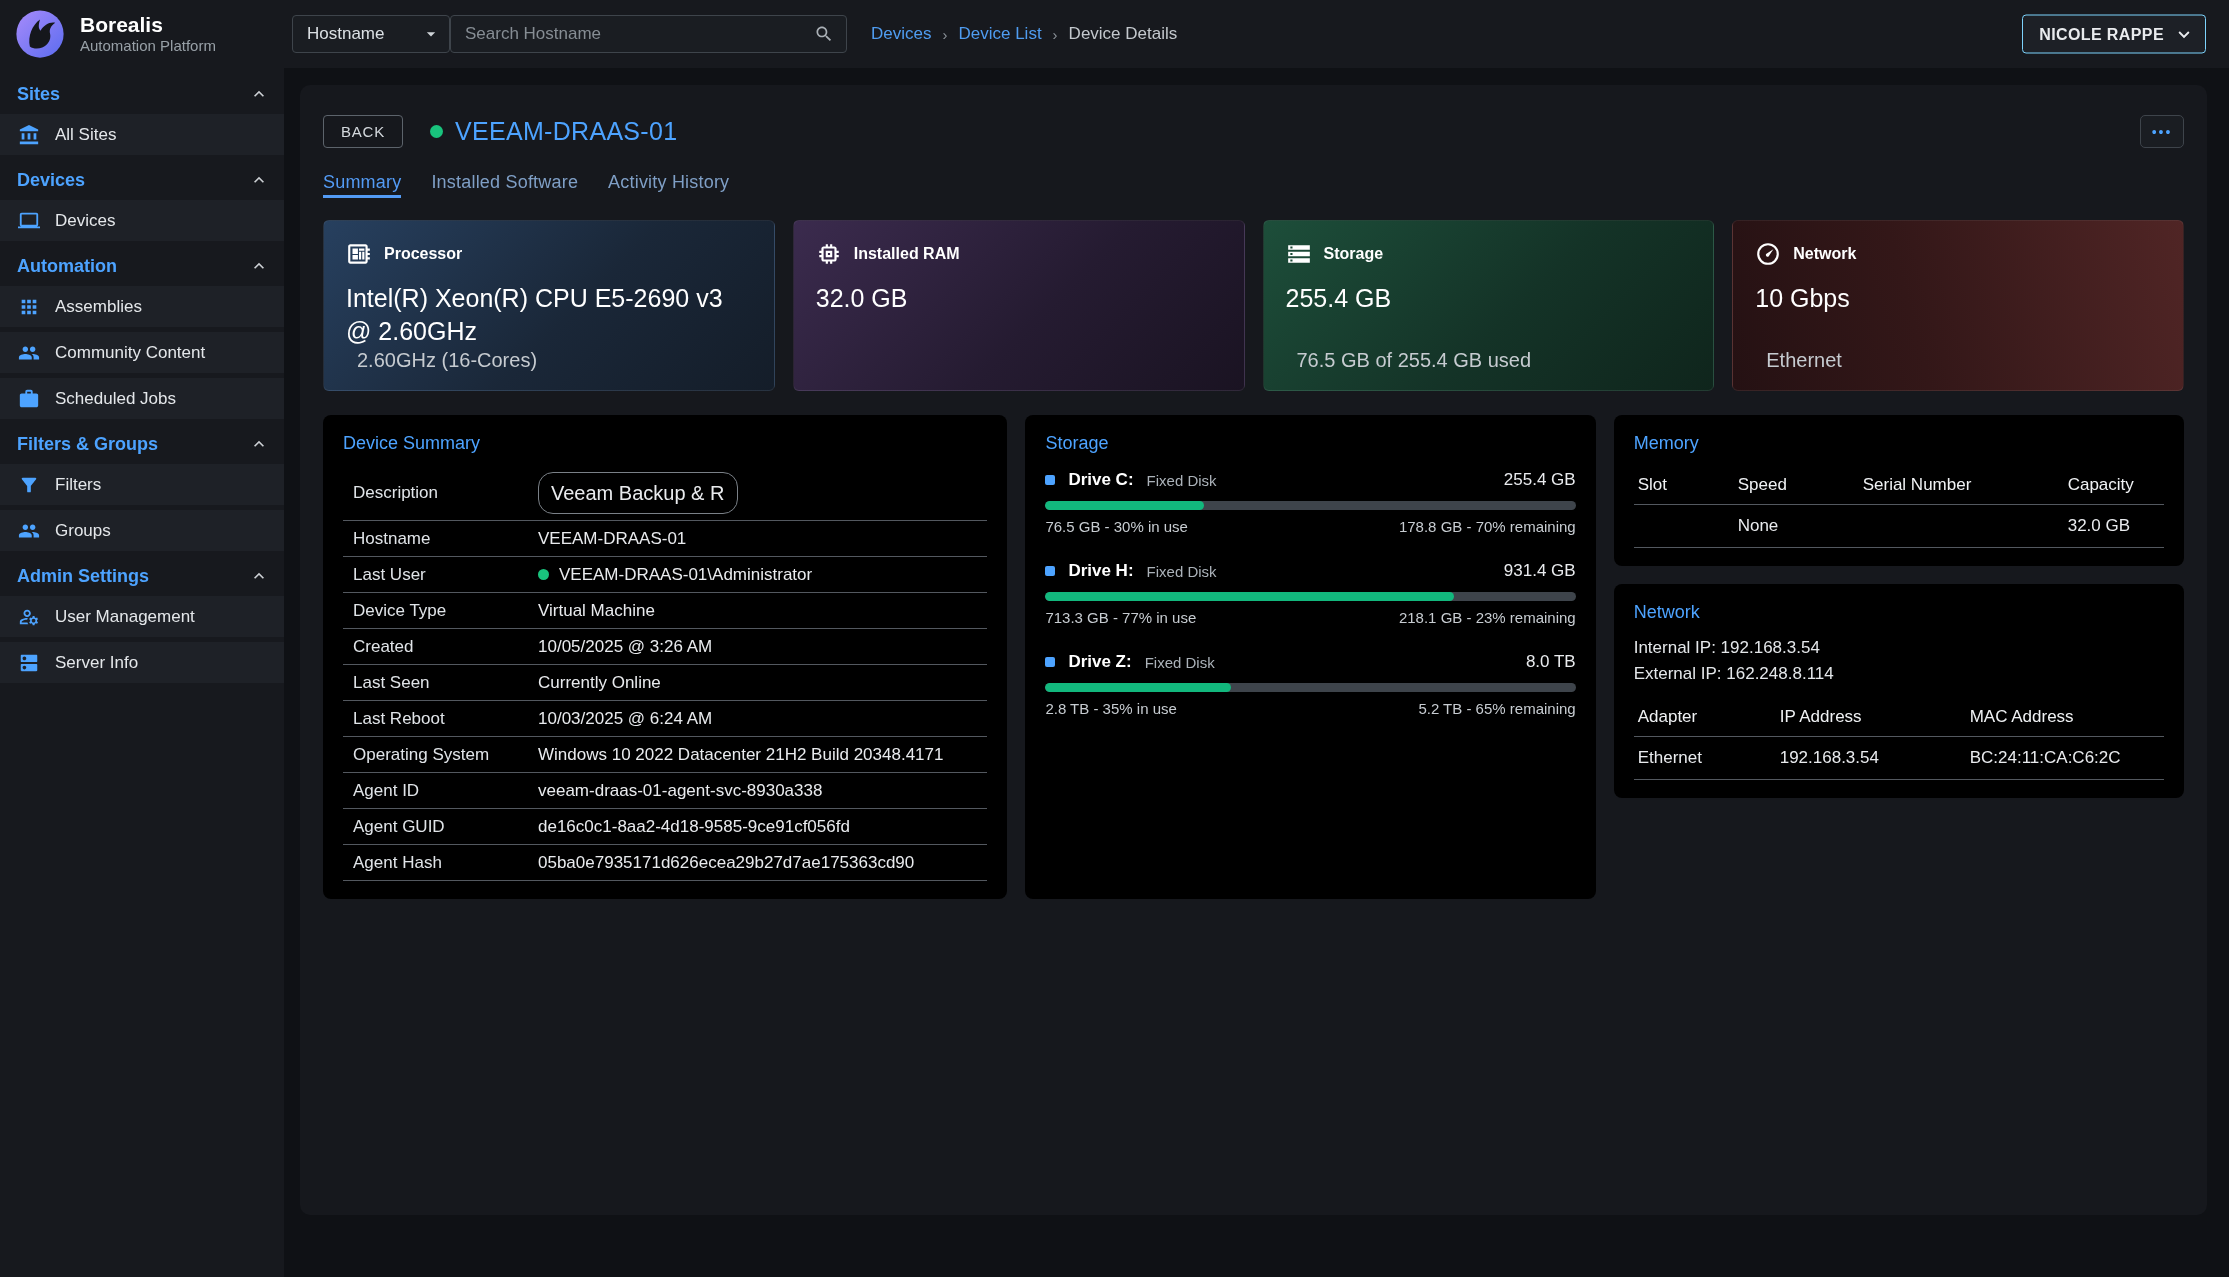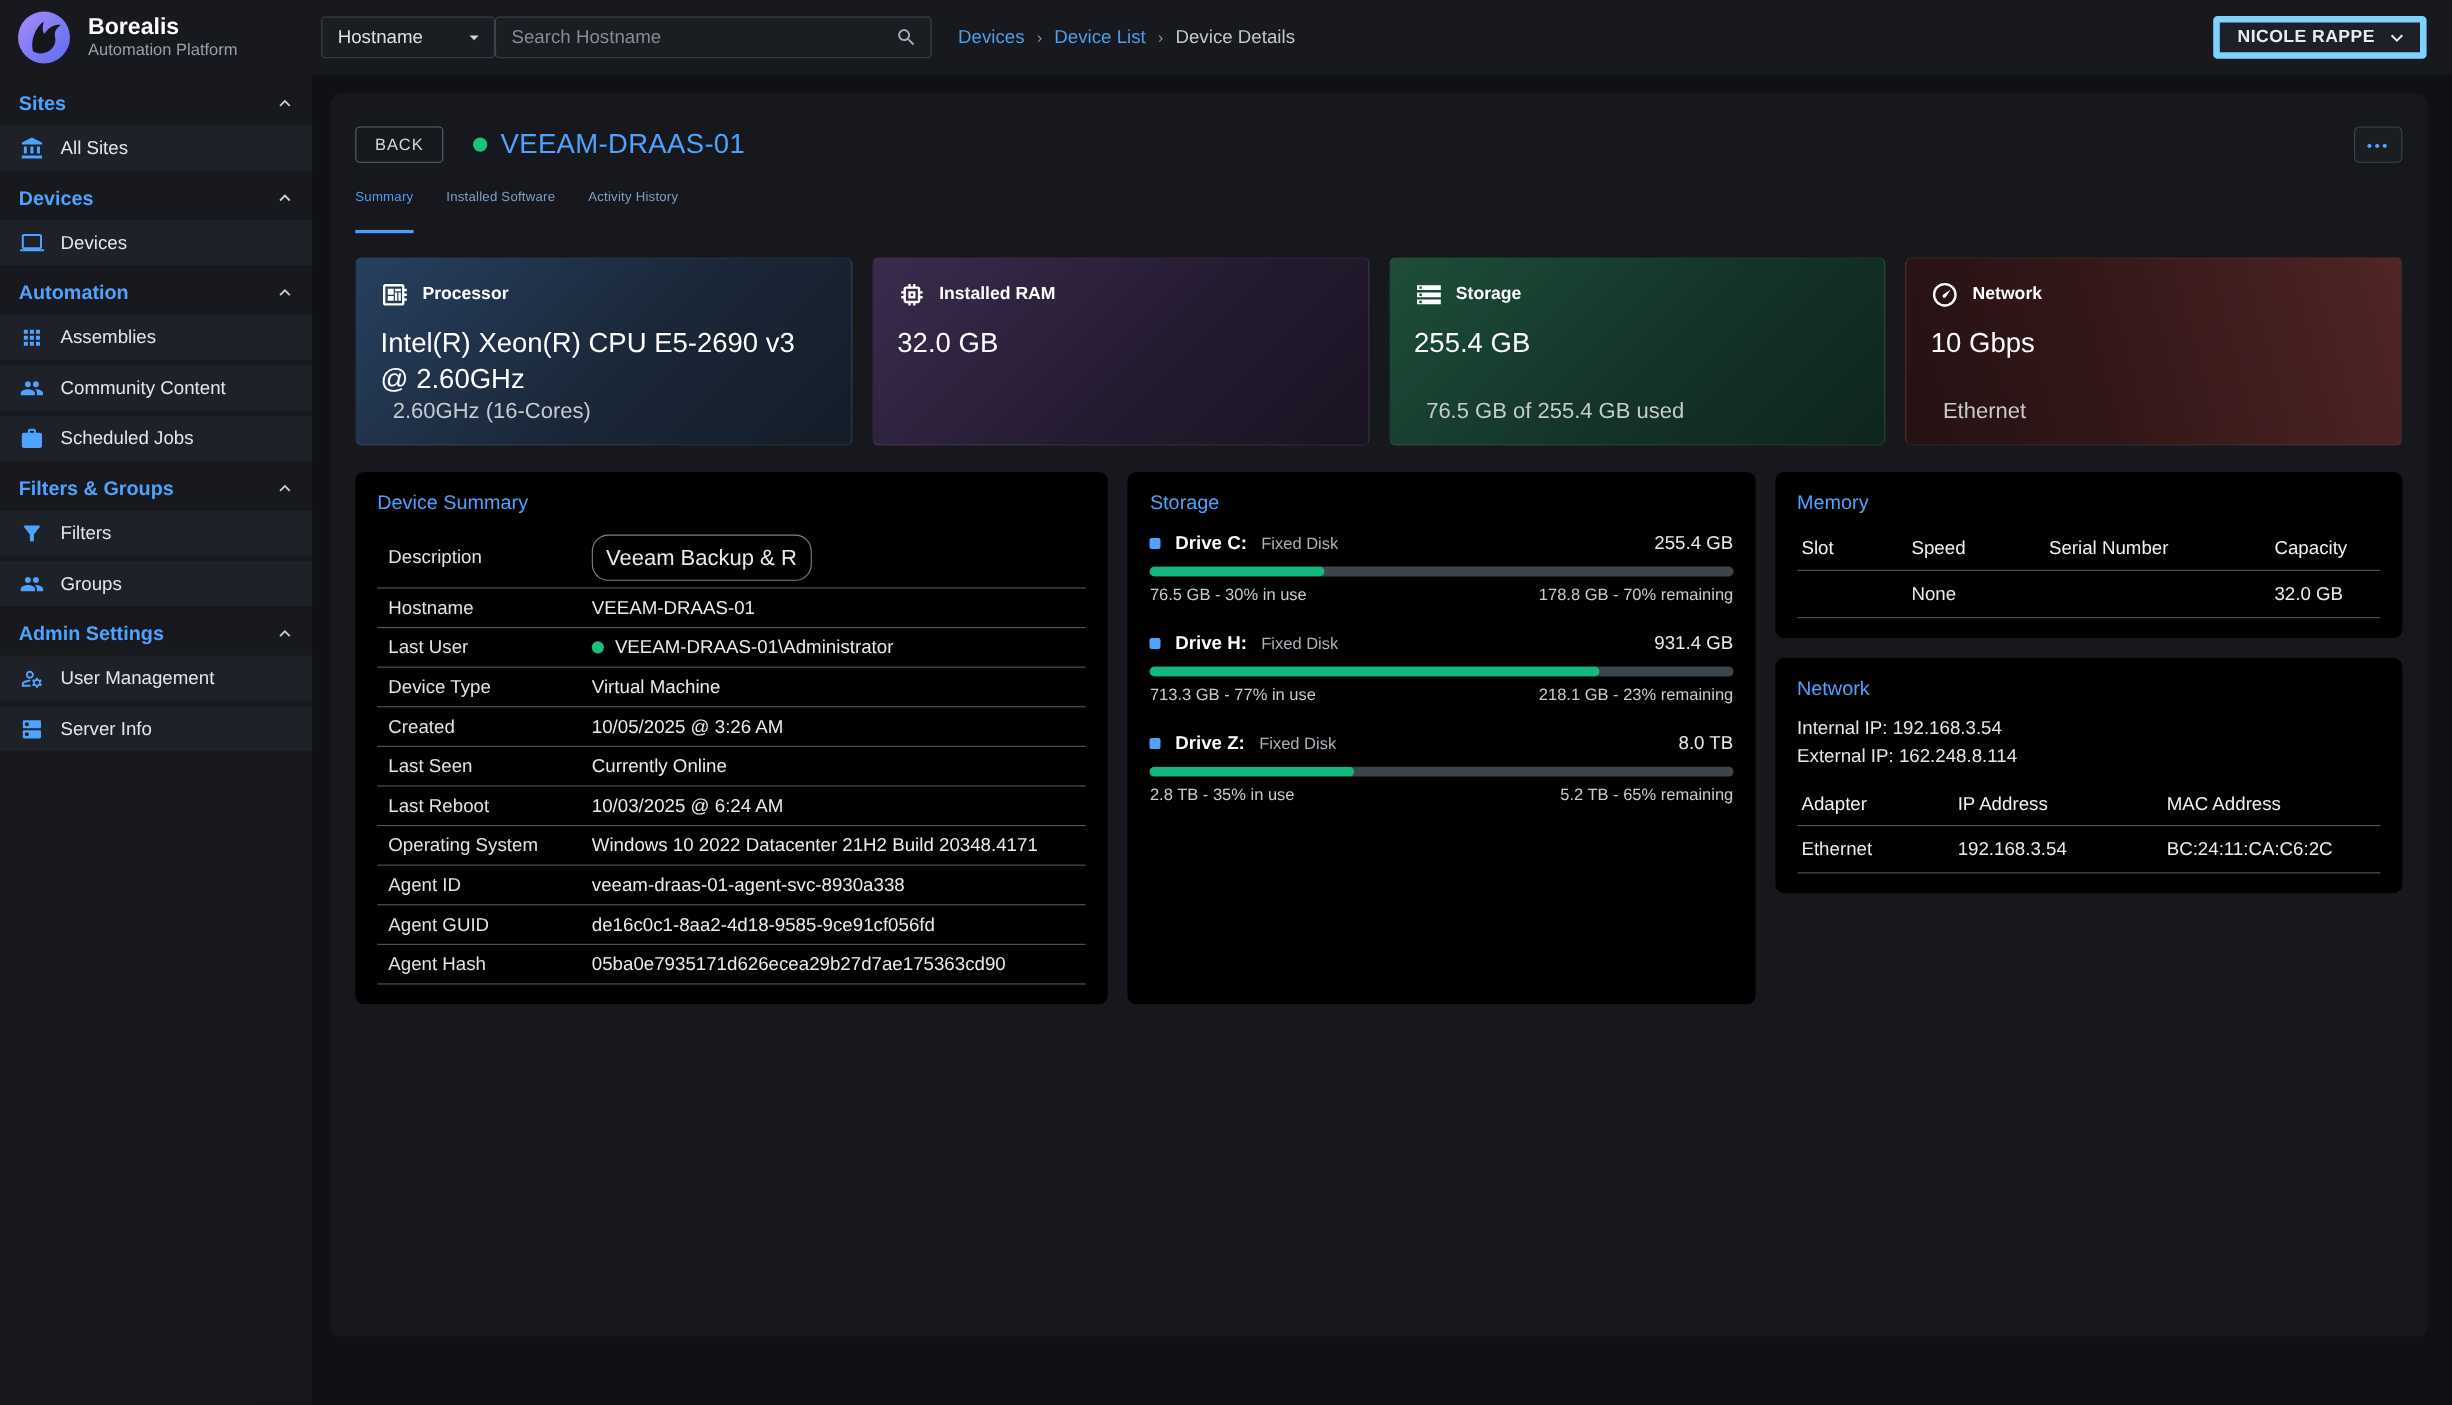--- a/index.html
+++ b/index.html
@@ -27,21 +27,21 @@
   .search-box input { flex:1; background:transparent; border:none; outline:none; color:#dbe0e4;
     font-size:17px; font-family:inherit; }
   .search-box input::placeholder { color:#868d94; }
 
   .breadcrumb { margin-left:24px; display:flex; align-items:center; gap:11px; font-size:17px; }
   .bc-link { color:#4f9cf0; cursor:pointer; }
   .bc-sep { color:#8b9299; font-size:15px; }
   .bc-current { color:#c3c8cd; }
 
   .user-btn { position:absolute; right:23px; top:50%; transform:translateY(-50%); height:39px;
-    padding:0 10px 0 16px; border:6px solid #7dd3fc; border-radius:4px; background:#1d2026;
+    padding:0 10px 0 16px; border:1px solid #7dd3fc; border-radius:4px; background:#1d2026;
     display:flex; align-items:center; gap:9px; color:#e9ebee; font-size:16px; font-weight:700;
     letter-spacing:0.4px; cursor:pointer; }
 
   
   .app { display:flex; height:1209px; }
   .sidebar { width:284px; min-width:284px; background:#17191e; padding-top:6px; }
   .side-section { height:40px; display:flex; align-items:center; justify-content:space-between;
     padding:0 15px 0 17px; color:#4da3ff; font-size:18px; font-weight:700; cursor:pointer; }
   .side-section .chev { color:#ccd0d4; }
   .side-item { height:41px; margin-bottom:5px; background:#1e2127; display:flex; align-items:center;
@@ -57,21 +57,21 @@
   .back-btn { height:33px; padding:0 17px; border:1px solid #5c636b; border-radius:4px; background:transparent;
     color:#d3d8dd; font-size:15px; letter-spacing:0.8px; font-family:inherit; cursor:pointer; }
   .status-dot { width:13px; height:13px; border-radius:50%; background:#19c37d; }
   .hdr-dot { margin-left:27px; }
   .device-name { color:#4da3ff; font-size:25px; margin-left:12px; font-weight:500; letter-spacing:0.3px; }
   .more-btn { margin-left:auto; width:44px; height:33px; border:1px solid #3e444b; border-radius:5px;
     background:#1a1d22; color:#4da3ff; font-size:14px; letter-spacing:2px; display:flex; align-items:center;
     justify-content:center; cursor:pointer; }
 
   .tabs { display:flex; gap:30px; margin-top:24px; }
-  .tab { font-size:12px; padding-bottom:23px; color:#7f9fc6; letter-spacing:0.2px; cursor:pointer;
+  .tab { font-size:18px; padding-bottom:2px; color:#7f9fc6; letter-spacing:0.2px; cursor:pointer;
     border-bottom:3px solid transparent; }
   .tab.active { color:#539bf5; border-bottom-color:#539bf5; }
 
   
   .stat-cards { display:grid; grid-template-columns:repeat(4,1fr); gap:18px; margin-top:22px; }
   .stat-card { height:171px; border-radius:6px; padding:20px 22px; position:relative;
     border:1px solid rgba(255,255,255,0.07); }
   .stat-head { display:flex; align-items:center; gap:12px; color:#ffffff; }
   .stat-title { font-size:16px; font-weight:700; }
   .stat-value { margin-top:15px; font-size:25px; color:#ffffff; line-height:1.3; max-width:95%; }

